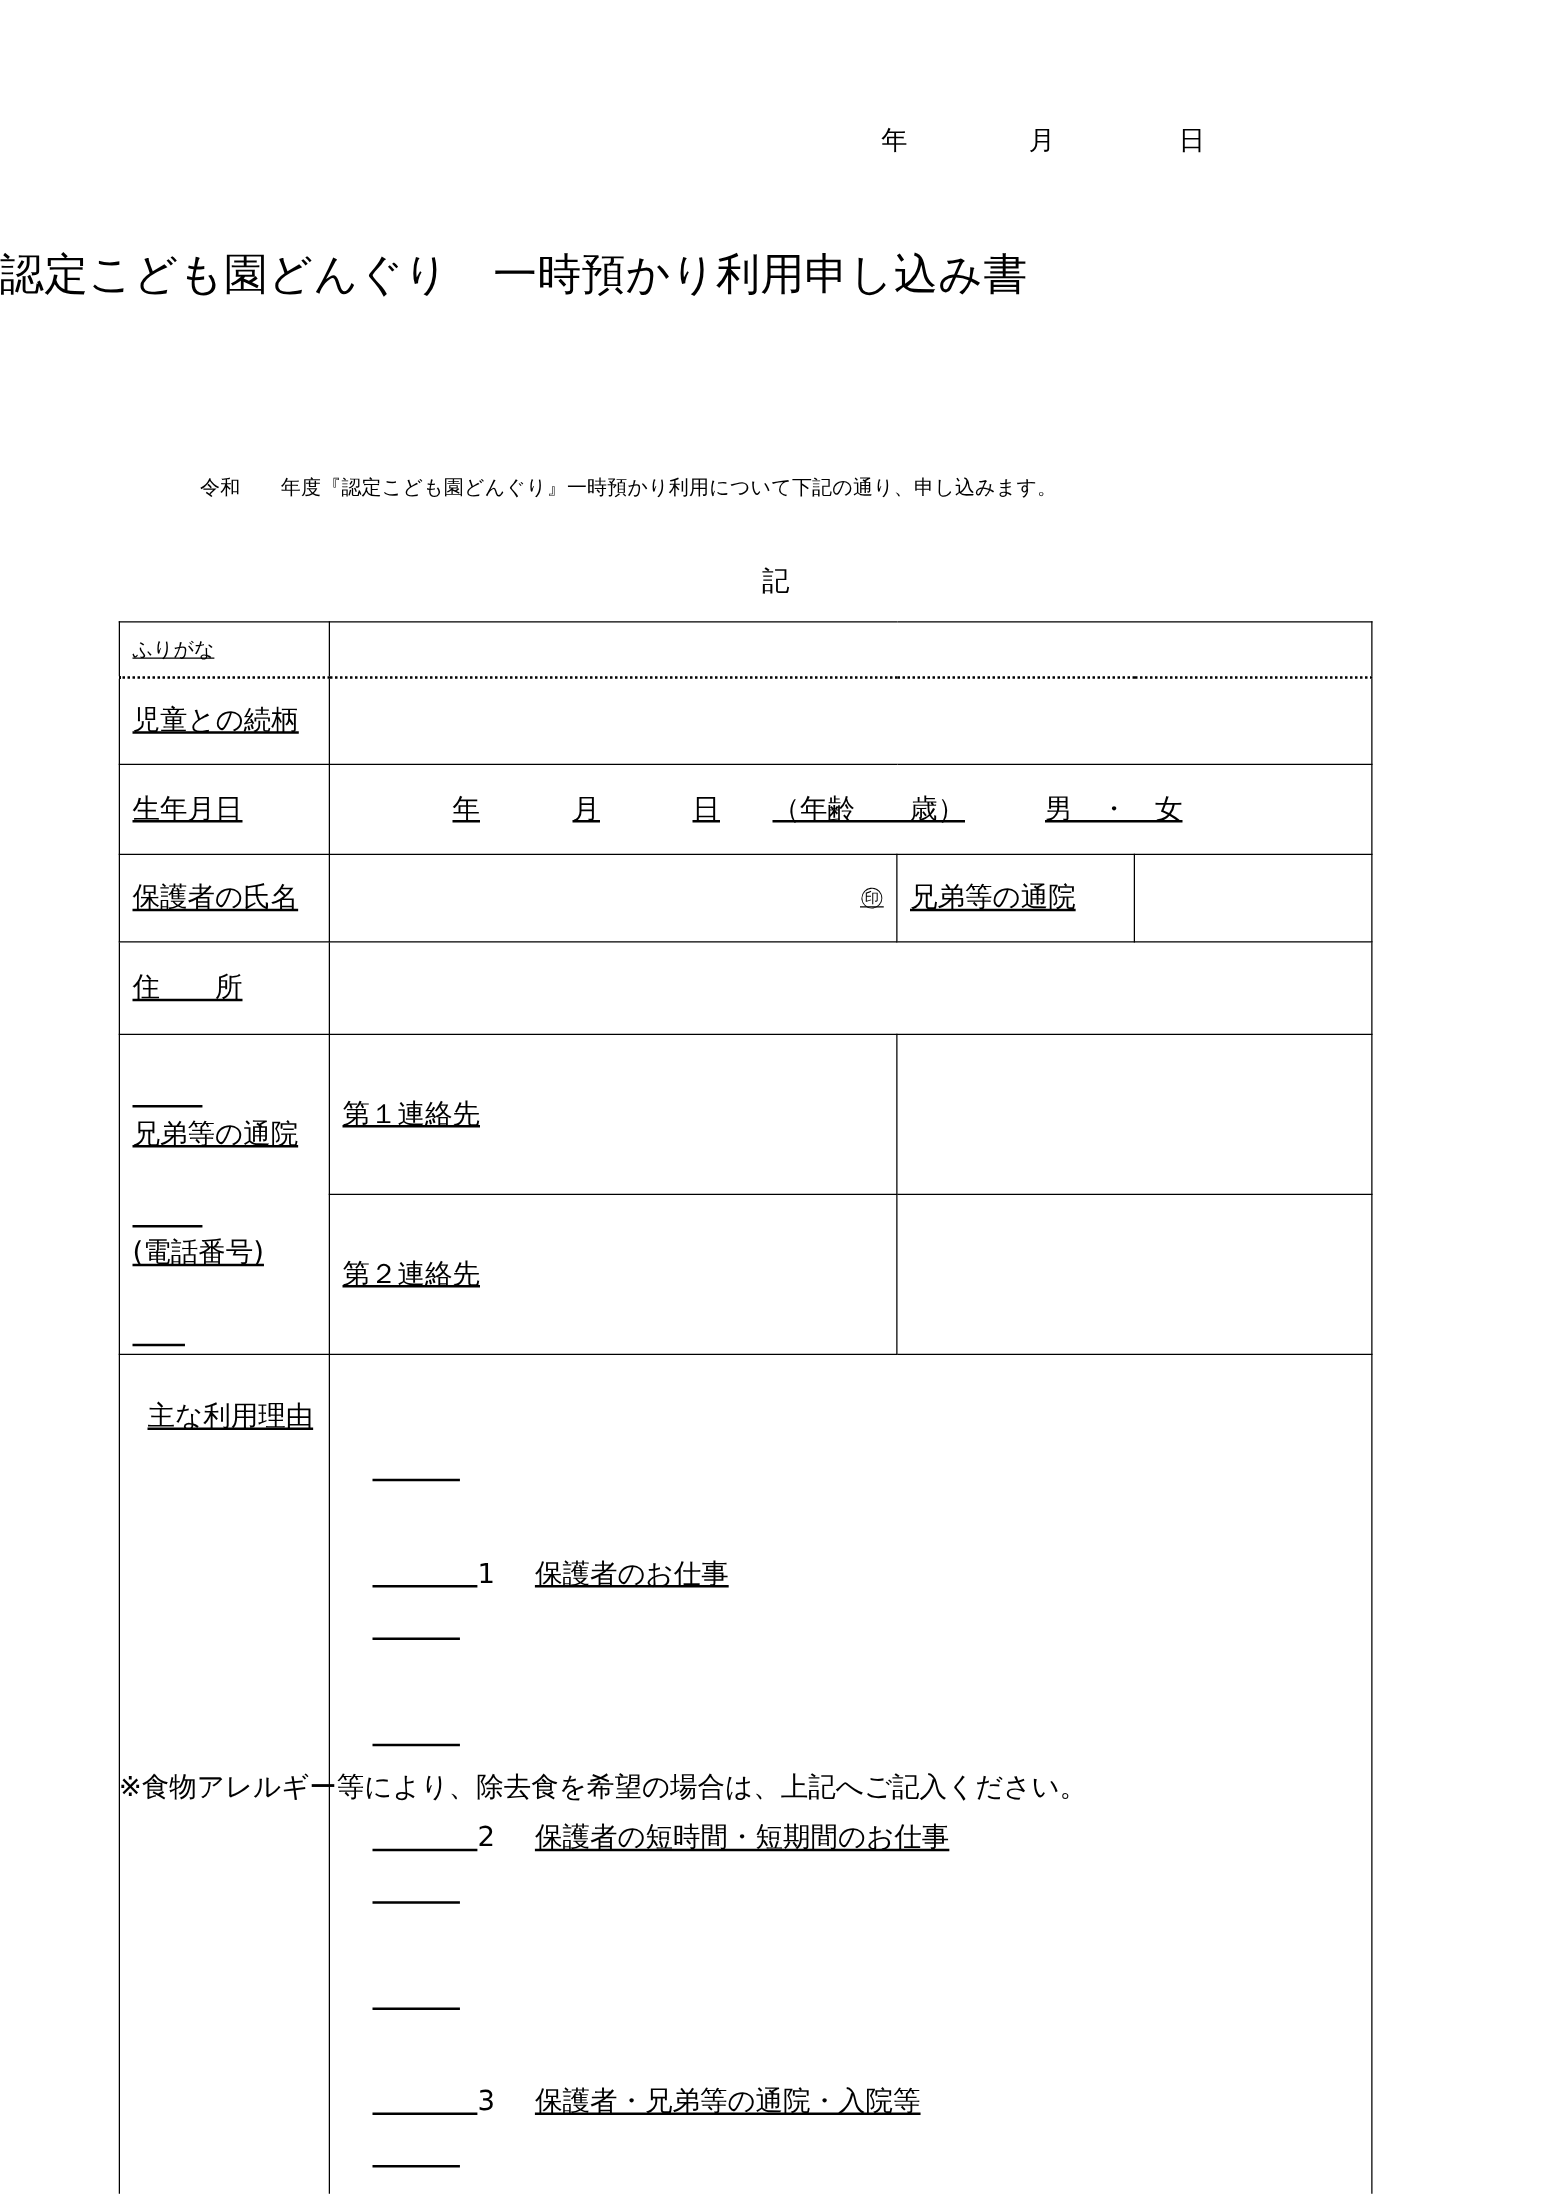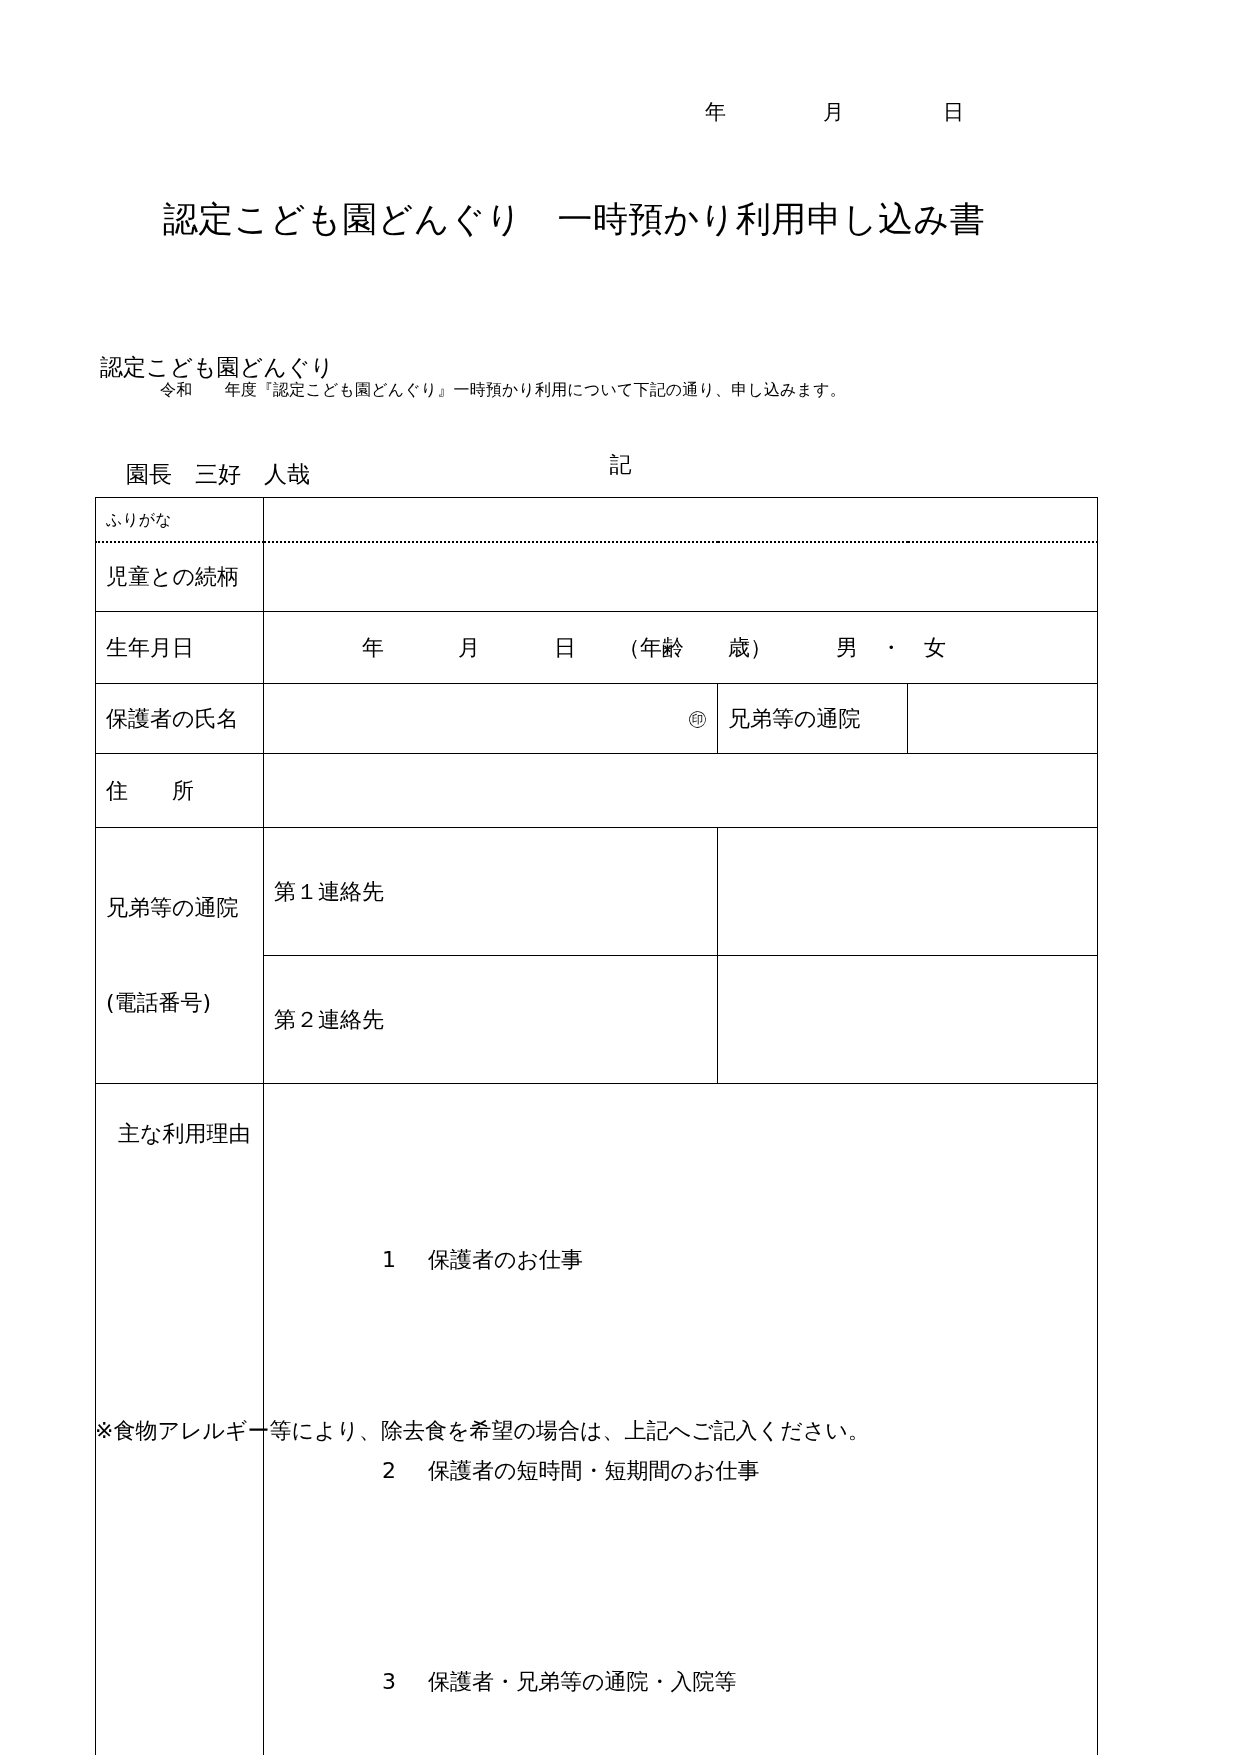--- a/index.html
+++ b/index.html
@@ -37,21 +37,20 @@
   .date-line .d-year  { width: 118px; text-align: left; }
   .date-line .d-month { width: 120px; text-align: left; }
   .date-line .d-day   { width: 40px;  text-align: left; }
 
   
   .doc-title {
     position: absolute;
     top: 196px;
     left: 0;
     width: 1148px;
-    text-align: center;
     font-size: 35px;
     letter-spacing: 0.01em;
     white-space: pre;
   }
 
   
   .addressee {
     position: absolute;
     top: 279px;
     left: 100px;
@@ -89,20 +88,21 @@
     width: 1003px;
     border-collapse: collapse;
     table-layout: fixed;
     font-size: 22px;
   }
   .form-table td {
     border: 1.6px solid #000;
     padding: 0 10px;
     vertical-align: middle;
     line-height: 1.45;
+    text-decoration: underline;
   }
   .col-label { width: 168px; }
 
   .cell-label { padding-left: 12px; white-space: pre; }
 
   .furigana-label {
     font-size: 16px;
     padding-left: 12px;
   }
   .row-furigana td {
@@ -172,24 +172,20 @@
 <div class="page">
 
   <div class="date-line">
     <span class="d-year">年</span>
     <span class="d-month">月</span>
     <span class="d-day">日</span>
   </div>
 
   <div class="doc-title">認定こども園どんぐり　一時預かり利用申し込み書</div>
 
-  <div class="addressee">
-    <div class="line1">認定こども園どんぐり</div>
-    <div class="line2">園長　三好　人哉</div>
-  </div>
 
   <div class="intro">令和　　年度『認定こども園どんぐり』一時預かり利用について下記の通り、申し込みます。</div>
 
   <div class="ki">記</div>
 
   <table class="form-table">
     <colgroup>
       <col class="col-label">
       <col>
       <col style="width:190px">

